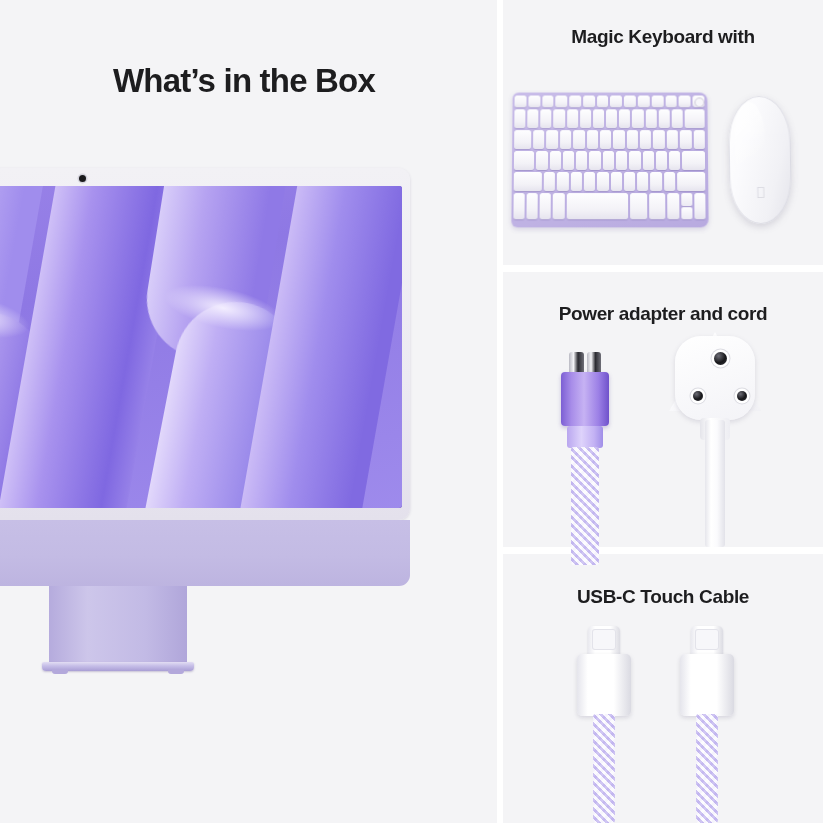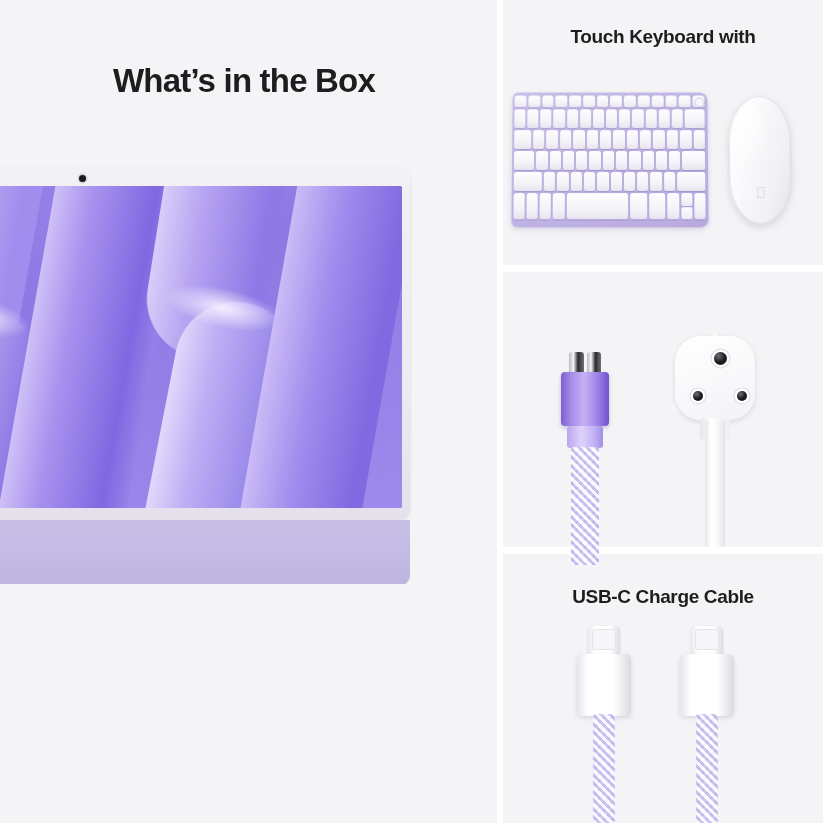--- a/index.html
+++ b/index.html
@@ -18,21 +18,21 @@
     position:absolute;left:497px;top:0;width:6px;height:823px;
     background:#ffffff;
   }
   .h-divider{
     position:absolute;left:503px;width:320px;height:7px;background:#ffffff;
   }
   .h-divider.one{top:265px;}
   .h-divider.two{top:547px;}
 
   
-  .left-panel{position:absolute;left:0;top:0;width:497px;height:584px;overflow:hidden;}
+  .left-panel{position:absolute;left:0;top:0;width:497px;height:823px;overflow:hidden;}
   .headline{
     position:absolute;left:113px;top:62px;
     font-size:33px;font-weight:700;letter-spacing:-0.8px;color:#1d1d1f;
     white-space:nowrap;
   }
 
   
   .imac{position:absolute;left:-246px;top:168px;width:656px;height:500px;}
 
   .imac-body{
@@ -320,21 +320,21 @@
       <div class="imac-foot"></div>
     </div>
   </div>
 
   <div class="v-divider"></div>
   <div class="h-divider one"></div>
   <div class="h-divider two"></div>
 
   <div class="cell kb">
     <div class="cell-title">
-      <div>Touch Keyboard with</div>
+      <div>Magic Keyboard with</div>
     </div>
 
     <div class="kb-art">
 
       <div class="keyboard">
         <div class="kb-inner">
           <div class="krow r0">
             <span class="key"></span>
             <span class="key"></span>
             <span class="key"></span>
@@ -429,20 +429,21 @@
         </div>
       </div>
 
       <div class="mouse">
         <span class="mouse-logo apple-glyph"></span>
       </div>
     </div>
   </div>
 
   <div class="cell pw">
+    <div class="cell-title">Power adapter and cord</div>
 
     <div class="pw-art">
 
       <div class="mag-conn">
         <div class="mag-pins">
           <i></i>
           <i></i>
         </div>
         <div class="mag-barrel"></div>
         <div class="mag-collar"></div>
@@ -456,21 +457,21 @@
           <span class="pin left"></span>
           <span class="pin right"></span>
         </div>
       </div>
       <div class="plug-stem-top"></div>
       <div class="plug-stem"></div>
     </div>
   </div>
 
   <div class="cell uc">
-    <div class="cell-title">USB-C Charge Cable</div>
+    <div class="cell-title">USB-C Touch Cable</div>
 
     <div class="uc-art">
       <div class="usbc left">
         <div class="usbc-tip"></div>
         <div class="usbc-body"></div>
         <div class="braid usbc-cable"></div>
       </div>
       <div class="usbc right">
         <div class="usbc-tip"></div>
         <div class="usbc-body"></div>

